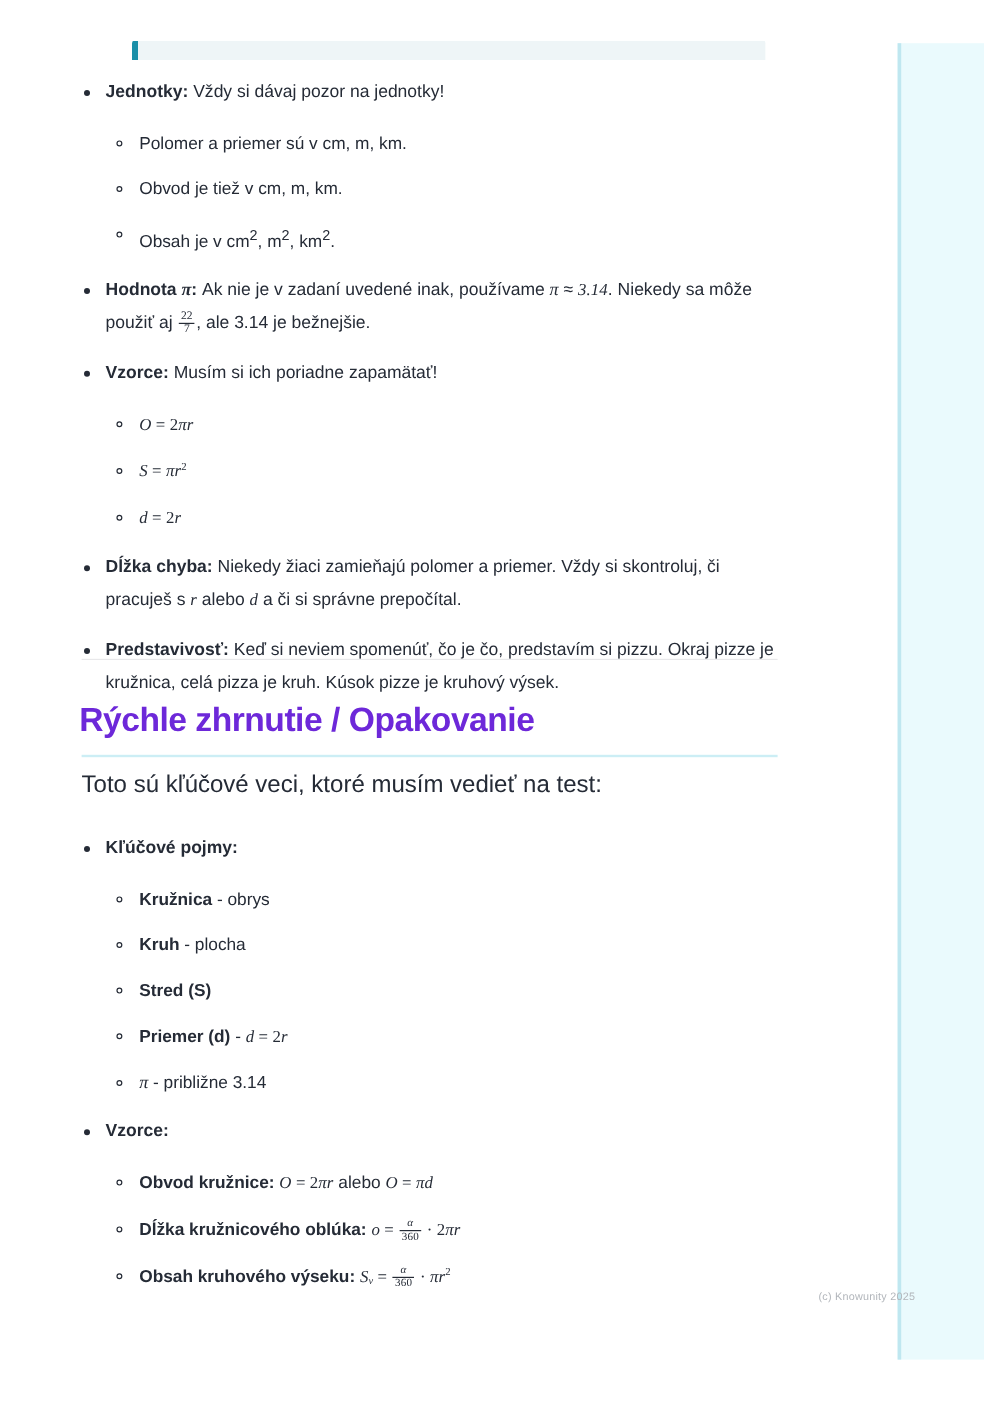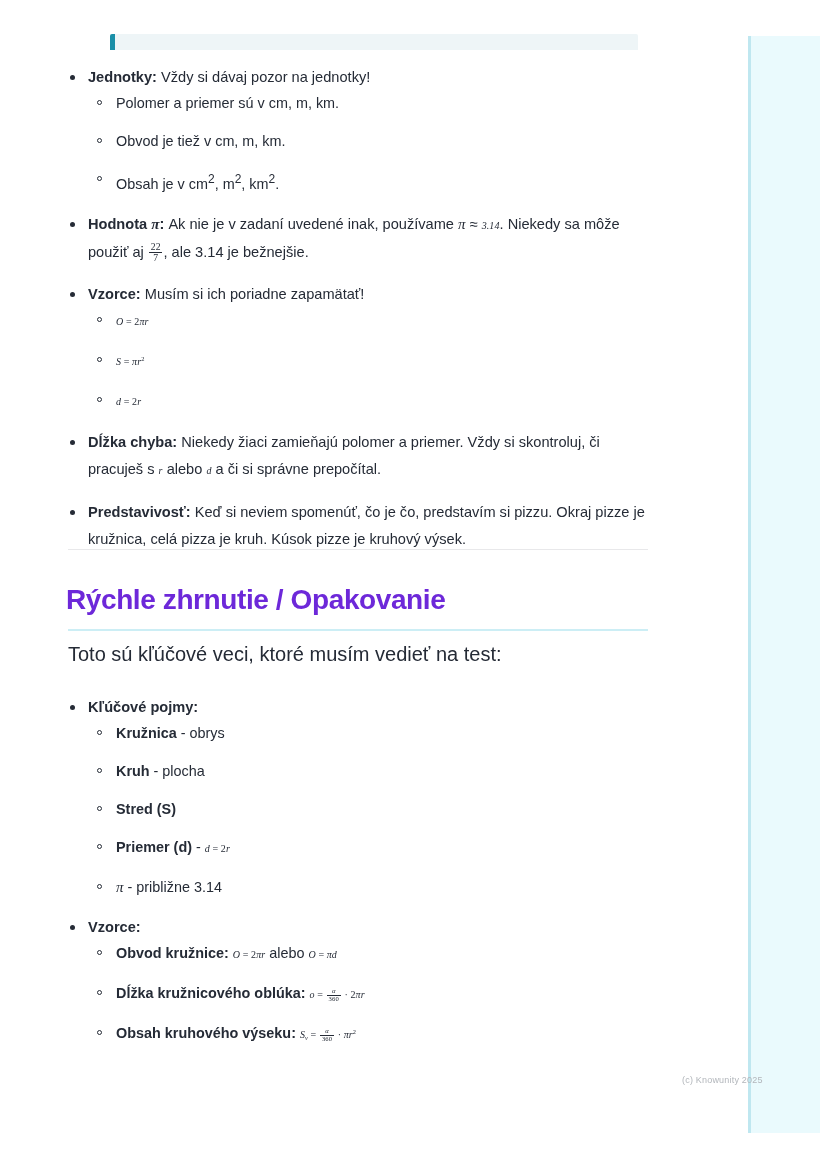--- a/index.html
+++ b/index.html
@@ -82,21 +82,21 @@
     position: absolute;
     left: 10px;
     top: 11px;
     width: 5px;
     height: 5px;
     border-radius: 50%;
     background: #252b36;
   }
   ul.lvl2 {
     list-style: none;
-    margin: 0 0 0 0;
+    margin: 17px 0 0 0;
     padding: 0;
   }
   ul.lvl2 > li {
     position: relative;
     padding-left: 28px;
     margin-bottom: 14px;
     font-size: 14.4px;
     line-height: 24px;
   }
   ul.lvl2 > li::before {
@@ -111,21 +111,21 @@
     box-sizing: border-box;
   }
   ul.lvl2 > li:last-child { margin-bottom: 0; }
 
   .b { font-weight: bold; }
 
   
   .math {
     font-family: "Liberation Serif", "DejaVu Serif", serif;
     font-style: italic;
-    font-size: 10px;
+    font-size: 14px;
     letter-spacing: 0.1px;
   }
   .math .op,
   .math .num { font-style: normal; }
   .math sup {
     font-size: 0.64em;
     font-style: normal;
     vertical-align: super;
     line-height: 0;
   }

